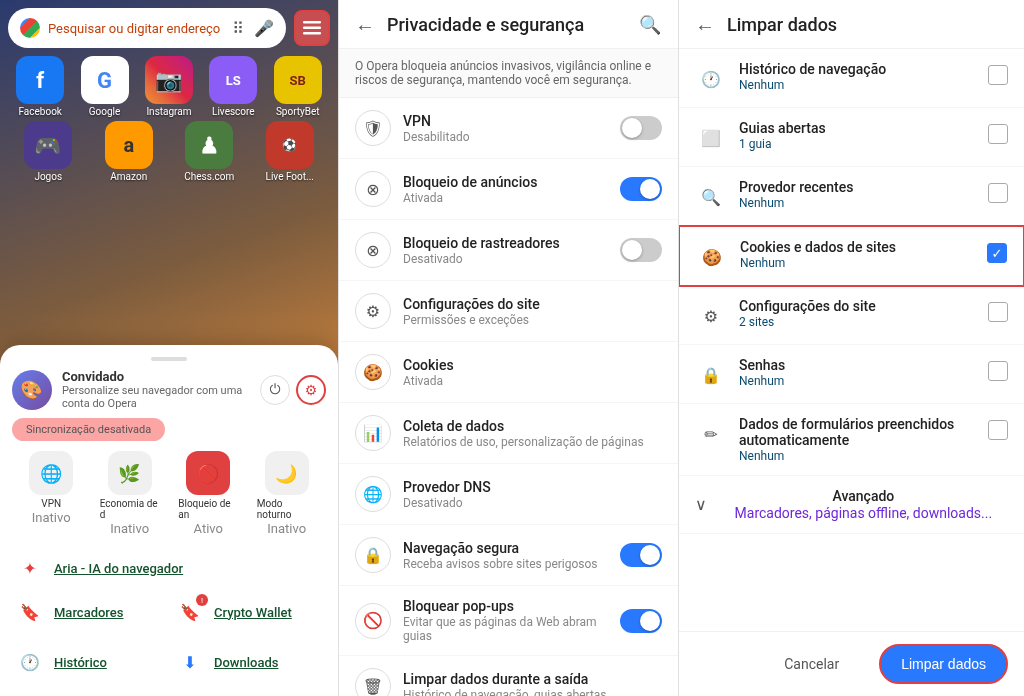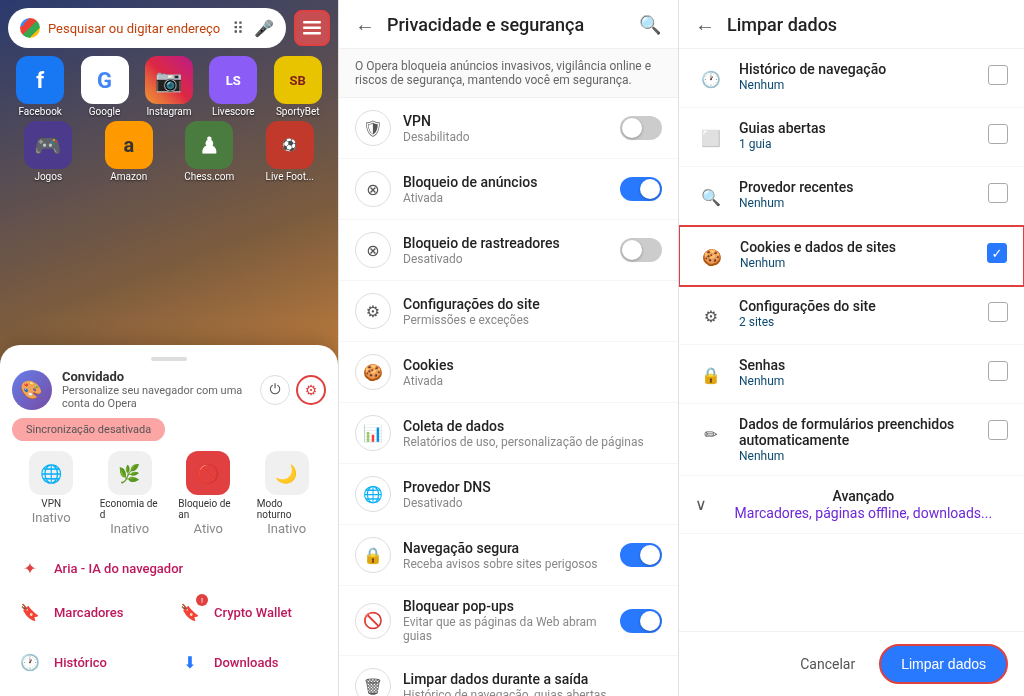--- a/index.html
+++ b/index.html
@@ -194,21 +194,21 @@
       border-radius: 8px;
       cursor: pointer;
     }
     .drawer-icon {
       width: 28px; height: 28px;
       display: flex; align-items: center; justify-content: center;
       margin-right: 10px;
       font-size: 16px;
       color: #e04040;
     }
-    .drawer-menu-label { font-size: 13px; color: #be185d; font-weight: 500; }
+    .drawer-menu-label { font-size: 13px; color: #14532d; font-weight: 500; text-decoration: underline; }
 
     .drawer-grid {
       display: grid;
       grid-template-columns: 1fr 1fr;
       gap: 6px;
     }
 
     
     .middle-panel {
       width: 340px;
@@ -364,21 +364,21 @@
     .advanced-text { flex: 1; text-align: center; }
     .advanced-title { font-size: 14px; color: #222; font-weight: 500; }
     .advanced-sub { font-size: 14px; color: #6d28d9; margin-top: 1px; }
 
     .bottom-actions {
       display: flex;
       align-items: center;
       justify-content: flex-end;
       padding: 12px 16px;
       border-top: 1px solid #f0f0f0;
-      gap: 12px;
+      gap: 28px;
       background: white;
     }
     .cancel-btn {
       font-size: 14px;
       color: #555;
       cursor: pointer;
       padding: 8px 12px;
     }
     .limpar-btn {
       background: #2979FF;

